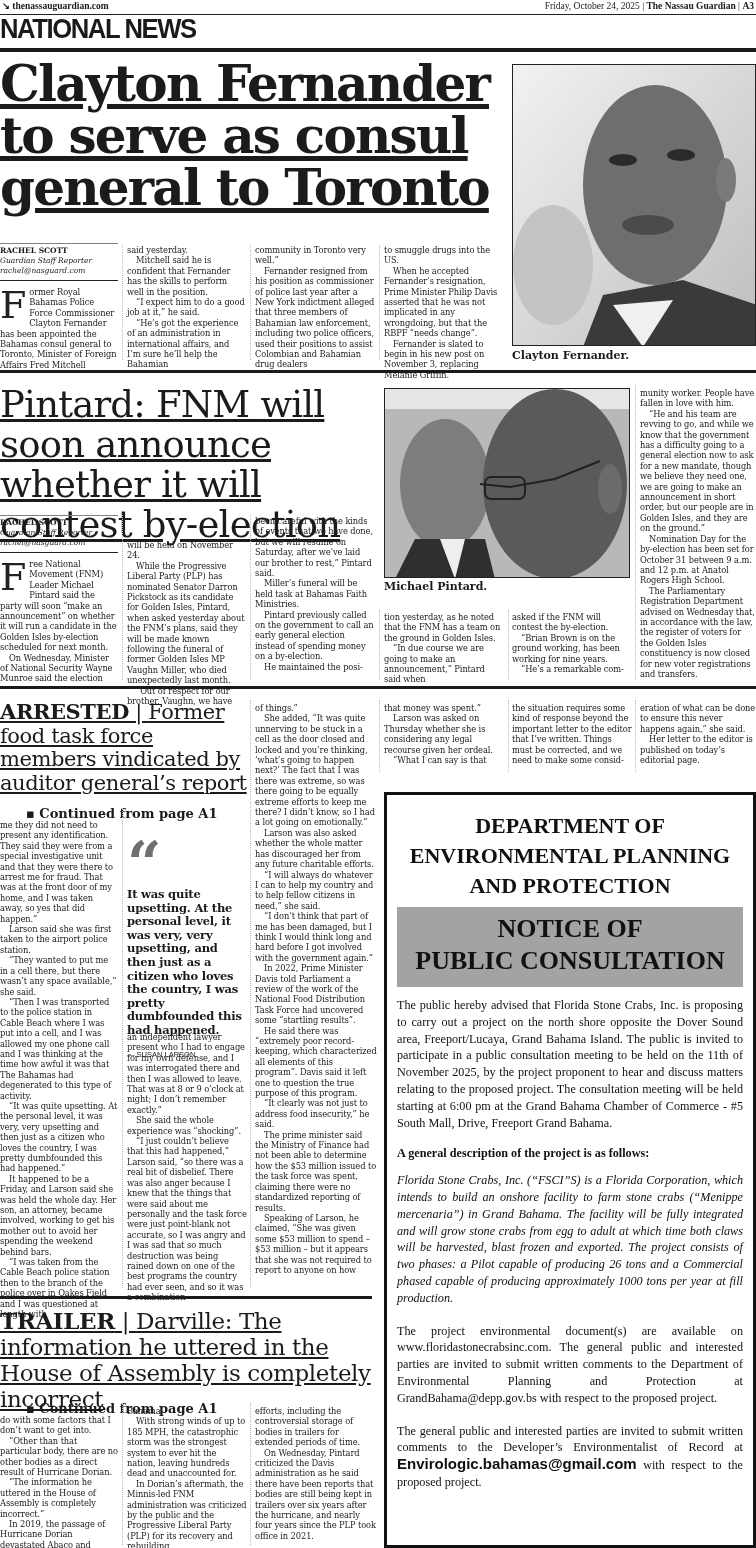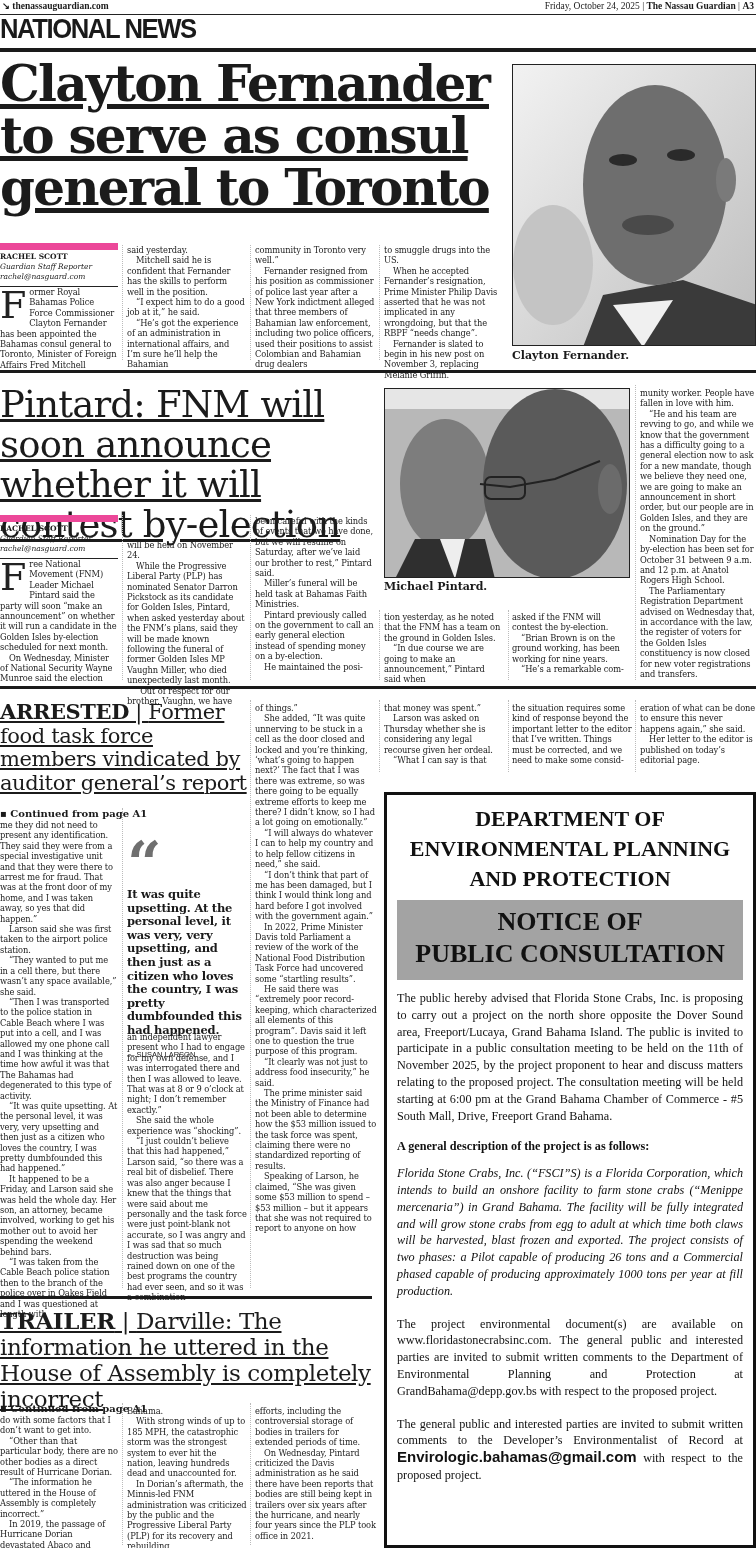--- a/index.html
+++ b/index.html
@@ -21,44 +21,44 @@
   .head-fernander { left: 0; top: 58px; width: 500px; font-size: 50px; line-height: 52px; letter-spacing: -1.8px; }
   .head-pintard { left: 0; top: 385px; width: 380px; font-size: 37px; line-height: 40px; font-weight: normal; letter-spacing: -0.8px; }
   .head-arrested { left: 0; top: 700px; width: 250px; font-size: 21px; line-height: 23.5px; font-weight: normal; letter-spacing: -0.4px; }
   .head-arrested .kicker, .head-trailer .kicker { font-weight: bold; }
   .head-trailer { left: 0; top: 1308px; width: 384px; font-size: 23px; line-height: 26px; font-weight: normal; letter-spacing: -0.4px; }
 
   
   .byline { font-family: "DejaVu Serif", serif; font-size: 7.5px; line-height: 10px; }
   .byline .name { font-weight: bold; }
   .byline .role, .byline .email { font-style: italic; }
-  .byline-box { border-top: 7px solid #ec4899; border-bottom: 1px solid #222; padding: 2px 0 4px 0; }
+  .byline-box { border-top: 1px solid #ec4899; border-bottom: 1px solid #222; padding: 2px 0 4px 0; }
 
   
   .col { font-size: 8.3px; line-height: 10.4px; color: #222; text-align: left; font-family: "DejaVu Serif", serif; letter-spacing: -0.1px; }
   .col p { text-indent: 9px; }
   .col p.noindent { text-indent: 0; }
   .dropcap { float: left; font-size: 38px; line-height: 32px; margin: 2px 3px 0 0; font-weight: normal; }
   .vsep { width: 0; border-left: 1px dotted #bbb; }
-  .cont { font-weight: bold; font-size: 10px; line-height: 11px; }
+  .cont { font-weight: bold; font-size: 13px; line-height: 11px; padding-left: 26px; }
 
   
   .photo { background: #cfcfcf; border: 1px solid #222; overflow: hidden; }
   .caption { font-size: 11px; font-weight: bold; font-family: "DejaVu Serif", serif; text-align: center; }
 
   .rule-sec { left: 0; height: 3px; background: #1a1a1a; }
 
   
   .pq-mark { font-family: "DejaVu Serif", serif; font-size: 60px; line-height: 50px; color: #6f6f6f; font-weight: bold; }
   .pq-text { font-family: "DejaVu Serif", serif; font-size: 11.5px; line-height: 13.6px; font-weight: bold; color: #1a1a1a; letter-spacing: -0.2px; }
   .pq-attr { font-family: Liberation Sans, sans-serif; font-size: 7.5px; text-align: left; }
 
   
   .notice { left: 384px; top: 792px; width: 372px; height: 756px; border: 3px solid #111; font-family: "Liberation Serif", serif; color: #111; }
-  .notice .dept { text-align: center; font-weight: bold; font-size: 22px; line-height: 30px; margin-top: 9px; }
+  .notice .dept { text-align: center; font-weight: bold; font-size: 22px; line-height: 30px; margin-top: 16px; }
   .notice .banner { margin: 6px 10px 0 10px; background: #a3a3a3; text-align: center; font-weight: bold; font-size: 26px; line-height: 32px; padding: 6px 0 10px 0; }
   .notice .body { padding: 0 10px; font-size: 12.2px; line-height: 16.8px; text-align: justify; }
   .notice .body p { margin-top: 10px; }
   .notice .body .sub { font-weight: bold; }
   .notice .body .ital { font-style: italic; }
   .notice .body .big { font-weight: bold; font-size: 15px; font-family: "Liberation Sans", sans-serif; }
 </style>
 </head>
 <body>
 
@@ -205,20 +205,21 @@
 </div>
 <div class="abs col" style="left:127px; top:1032px; width:120px;">
   <p class="noindent">an independent lawyer present who I had to engage for my own defense, and I was interrogated there and then I was allowed to leave. That was at 8 or 9 o’clock at night; I don’t remember exactly.”</p>
   <p>She said the whole experience was “shocking”.</p>
   <p>“I just couldn’t believe that this had happened,” Larson said, “so there was a real bit of disbelief. There was also anger because I knew that the things that were said about me personally and the task force were just point-blank not accurate, so I was angry and I was sad that so much destruction was being rained down on one of the best programs the country had ever seen, and so it was a combination</p>
 </div>
 <div class="abs vsep" style="left:250px; top:700px; height:588px;"></div>
 <div class="abs col" style="left:255px; top:703px; width:122px;">
   <p class="noindent">of things.”</p>
   <p>She added, “It was quite unnerving to be stuck in a cell as the door closed and locked and you’re thinking, ‘what’s going to happen next?’ The fact that I was there was extreme, so was there going to be equally extreme efforts to keep me there? I didn’t know, so I had a lot going on emotionally.”</p>
+  <p>Larson was also asked whether the whole matter has discouraged her from any future charitable efforts.</p>
   <p>“I will always do whatever I can to help my country and to help fellow citizens in need,” she said.</p>
   <p>“I don’t think that part of me has been damaged, but I think I would think long and hard before I got involved with the government again.”</p>
   <p>In 2022, Prime Minister Davis told Parliament a review of the work of the National Food Distribution Task Force had uncovered some “startling results”.</p>
   <p>He said there was “extremely poor record-keeping, which characterized all elements of this program”. Davis said it left one to question the true purpose of this program.</p>
   <p>“It clearly was not just to address food insecurity,” he said.</p>
   <p>The prime minister said the Ministry of Finance had not been able to determine how the $53 million issued to the task force was spent, claiming there were no standardized reporting of results.</p>
   <p>Speaking of Larson, he claimed, “She was given some $53 million to spend – $53 million – but it appears that she was not required to report to anyone on how</p>
 </div>
 <div class="abs vsep" style="left:379px; top:700px; height:72px;"></div>
 <div class="abs col" style="left:384px; top:703px; width:120px;">

